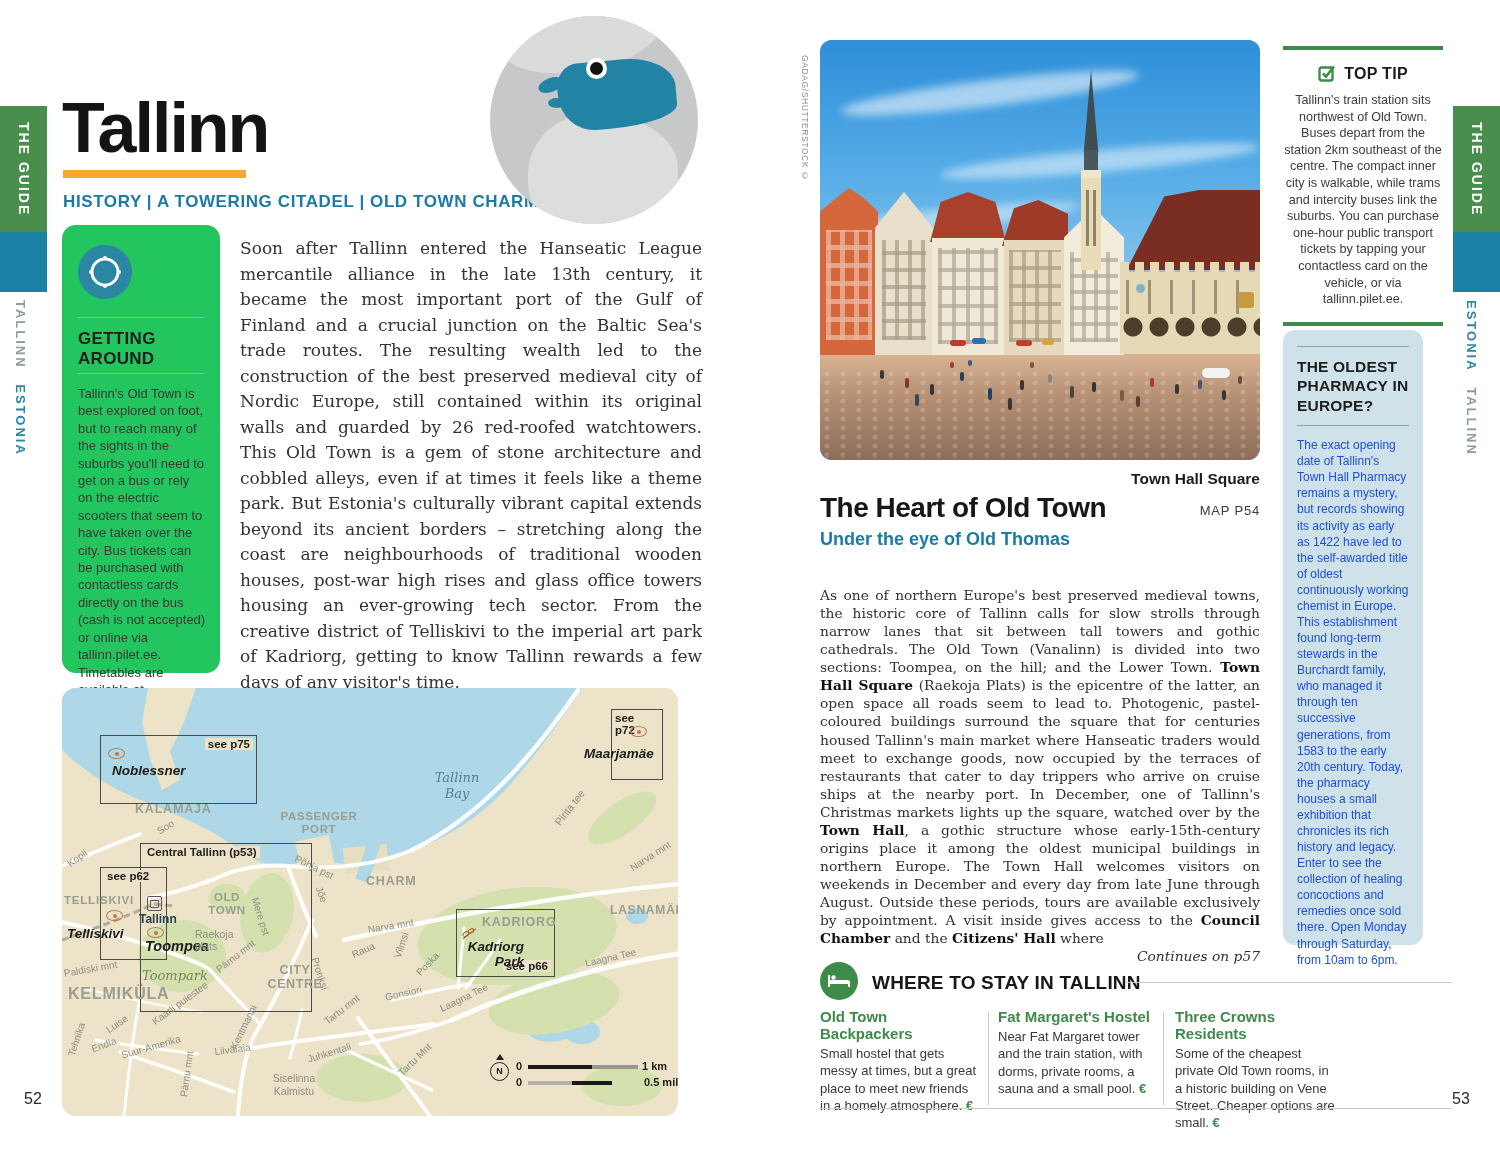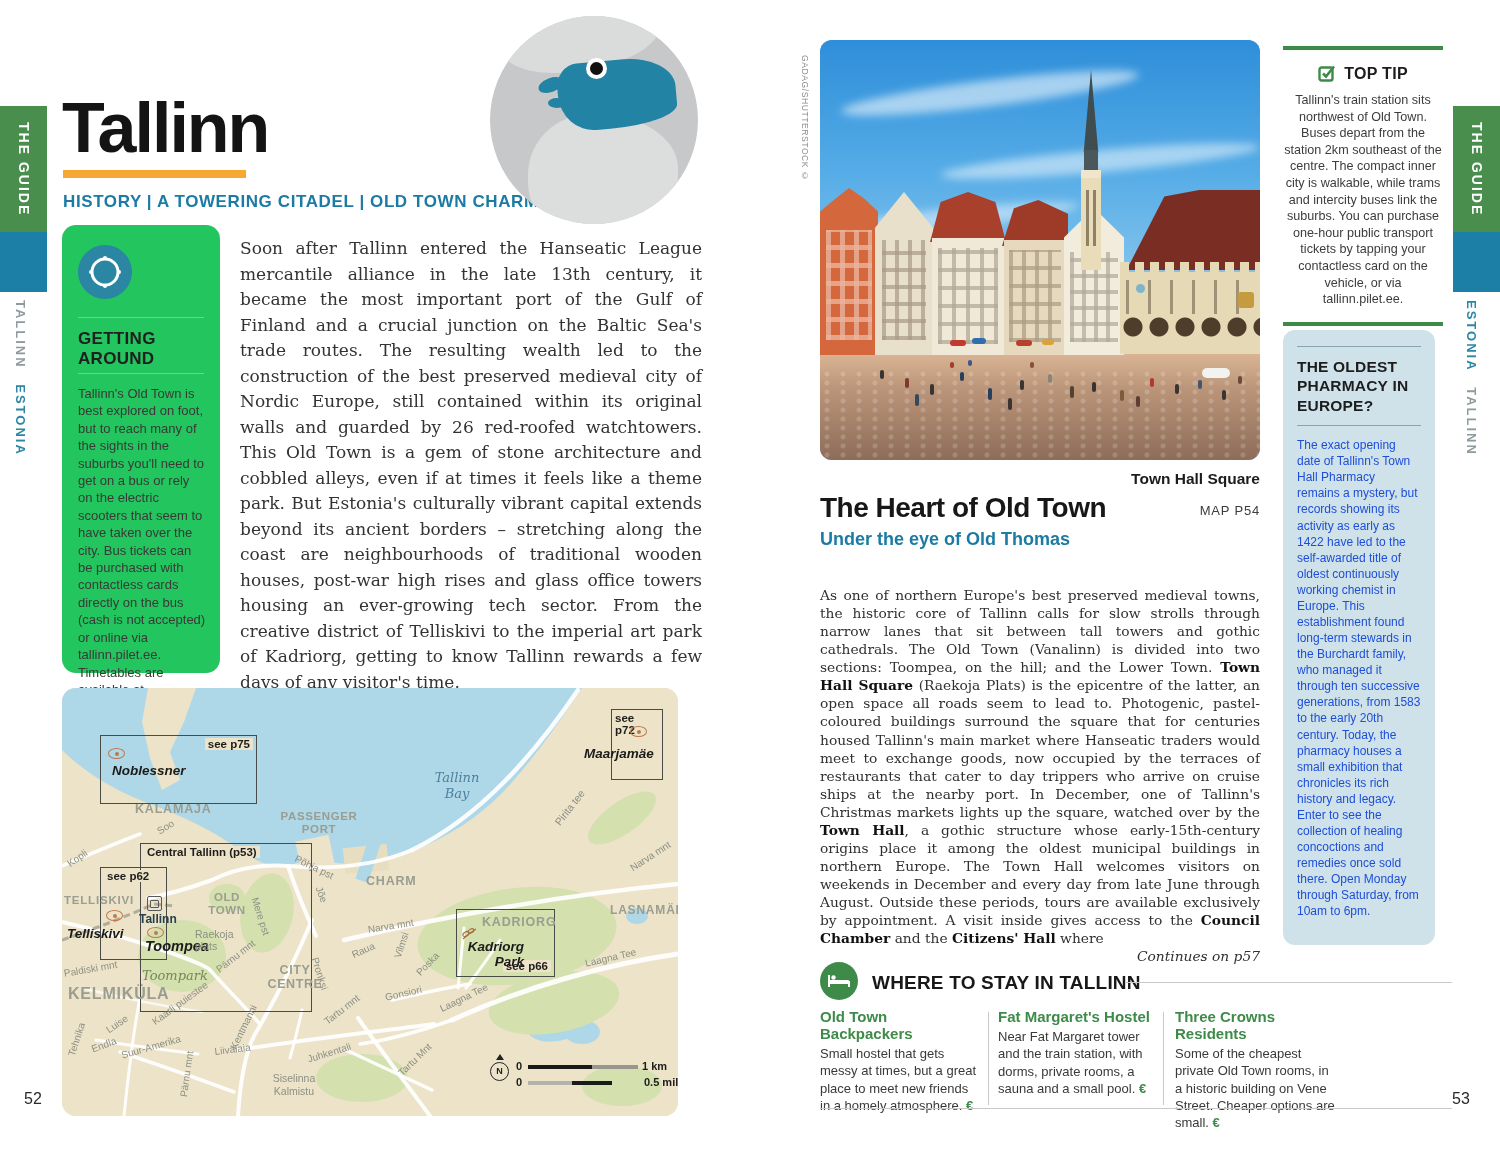--- a/index.html
+++ b/index.html
@@ -379,21 +379,21 @@
       <svg width="19" height="19" viewBox="0 0 19 19">
           <rect x="1.5" y="3.5" width="13" height="13" rx="2" fill="none" stroke="#3e8b49" stroke-width="2.4"></rect>
           <path d="M5,9.5 L8,12.5 L16,2.5" fill="none" stroke="#3e8b49" stroke-width="2.6"></path>
         </svg>
       <span class="tiphead">TOP TIP</span>
     </div>
     <div class="tipbody" style="margin-top:9px;">Tallinn's train station sits northwest of Old Town. Buses depart from the station 2km southeast of the centre. The compact inner city is walkable, while trams and intercity buses link the suburbs. You can purchase one-hour public transport tickets by tapping your contactless card on the vehicle, or via tallinn.pilet.ee.</div>
     <div style="height:4px;background:#3e8b49;margin-top:14px;"></div>
   </div>
 
-  <div class="abs bluebox" style="left:1283px;top:330px;width:152px;height:615px;">
+  <div class="abs bluebox" style="left:1283px;top:330px;width:140px;height:615px;">
     <div class="bluerule" style="margin:16px 14px 0 14px;"></div>
     <div class="phhead" style="margin:10px 14px 0 14px;">THE OLDEST PHARMACY IN EUROPE?</div>
     <div class="bluerule" style="margin:10px 14px 0 14px;"></div>
     <div class="phbody" style="margin:11px 14px 0 14px;">The exact opening date of Tallinn's Town Hall Pharmacy remains a mystery, but records showing its activity as early as 1422 have led to the self-awarded title of oldest continuously working chemist in Europe. This establishment found long-term stewards in the Burchardt family, who managed it through ten successive generations, from 1583 to the early 20th century. Today, the pharmacy houses a small exhibition that chronicles its rich history and legacy. Enter to see the collection of healing concoctions and remedies once sold there. Open Monday through Saturday, from 10am to 6pm.</div>
   </div>
 
   <div class="abs pagenum" style="left:1452px;top:1090px;">53</div>
 
 </div>
 

